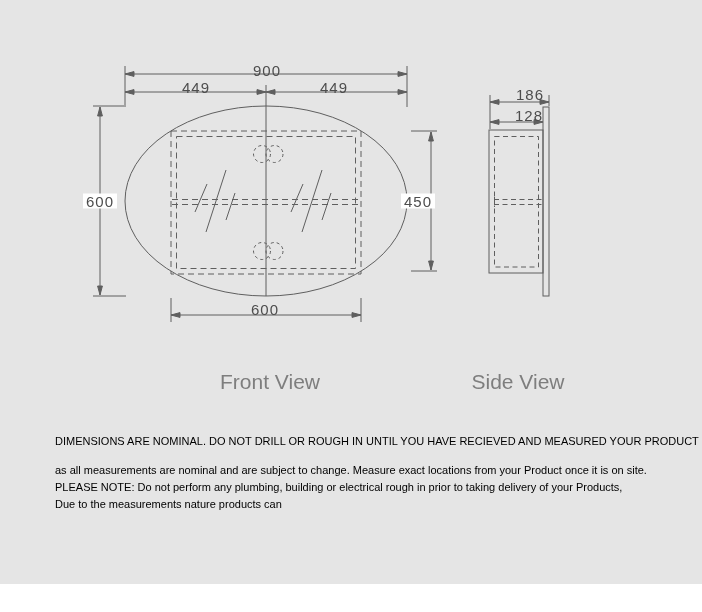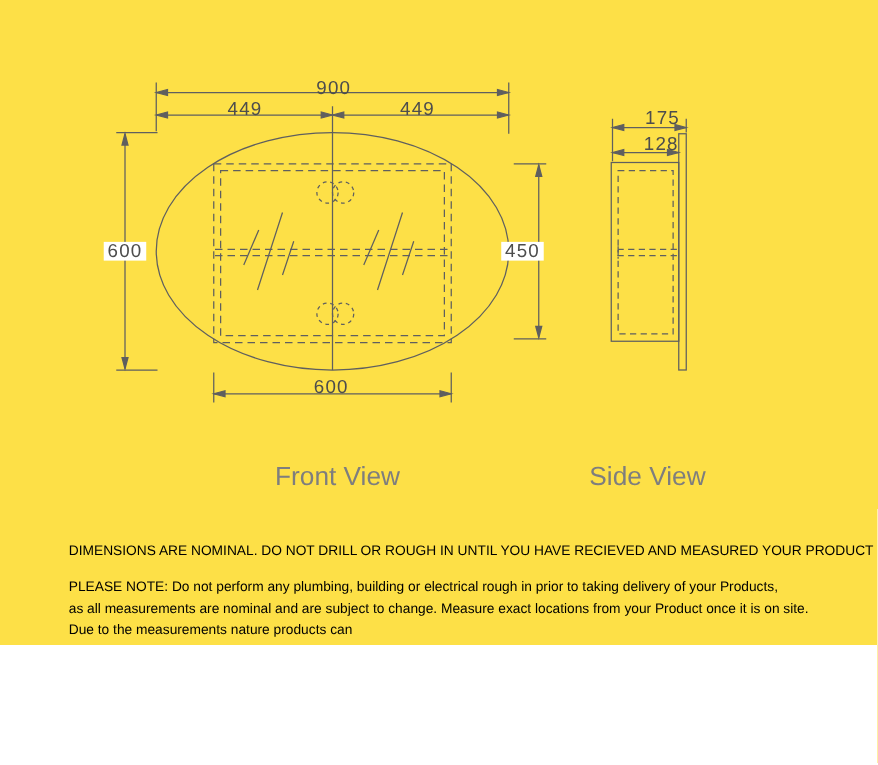--- a/index.html
+++ b/index.html
@@ -1,17 +1,17 @@
 <!DOCTYPE html>
 <html><head>
 <meta charset="utf-8">
 <style>
   html,body{margin:0;padding:0;background:#fff;}
   .canvas{
-    position:relative;width:702px;height:516px;background:#fde047;overflow:hidden;
+    position:relative;width:702px;height:584px;background:#e5e5e5;overflow:hidden;
     font-family:"Liberation Sans",sans-serif;
   }
   .drawing-svg{position:absolute;left:0;top:0;}
   .dim-label{
     position:absolute;transform:translateX(-50%);
     font-size:15px;letter-spacing:1px;color:#4d4d4d;white-space:nowrap;line-height:1;
   }
   .dim-label.on-line{transform:translate(-50%,-50%);background:#fff;padding:0 3px;}
   .view-label{
     position:absolute;transform:translateX(-50%);
@@ -98,26 +98,26 @@
       <polygon fill="#5f5f5f" points="543,122 534,119.6 534,124.4"></polygon>
     </g>
   </svg>
 
   <div class="dim-label" style="left:267px;top:63px;">900</div>
   <div class="dim-label" style="left:196px;top:80px;">449</div>
   <div class="dim-label" style="left:334px;top:80px;">449</div>
   <div class="dim-label on-line" style="left:100px;top:201px;">600</div>
   <div class="dim-label on-line" style="left:418px;top:201px;">450</div>
   <div class="dim-label" style="left:265px;top:302px;">600</div>
-  <div class="dim-label" style="left:530px;top:87px;">175</div>
+  <div class="dim-label" style="left:530px;top:87px;">186</div>
   <div class="dim-label" style="left:529px;top:108px;">128</div>
 
   <div class="view-label" style="left:270px;top:371px;">Front View</div>
   <div class="view-label" style="left:518px;top:371px;">Side View</div>
 
   <div class="note-warning">DIMENSIONS ARE NOMINAL. DO NOT DRILL OR ROUGH IN UNTIL YOU HAVE RECIEVED AND MEASURED YOUR PRODUCT</div>
   <div class="note-block">
+    <div>as all measurements are nominal and are subject to change. Measure exact locations from your Product once it is on site.</div>
     <div>PLEASE NOTE: Do not perform any plumbing, building or electrical rough in prior to taking delivery of your Products,</div>
-    <div>as all measurements are nominal and are subject to change. Measure exact locations from your Product once it is on site.</div>
     <div>Due to the measurements nature products can</div>
   </div>
 
 </div>
 
 </body></html>

